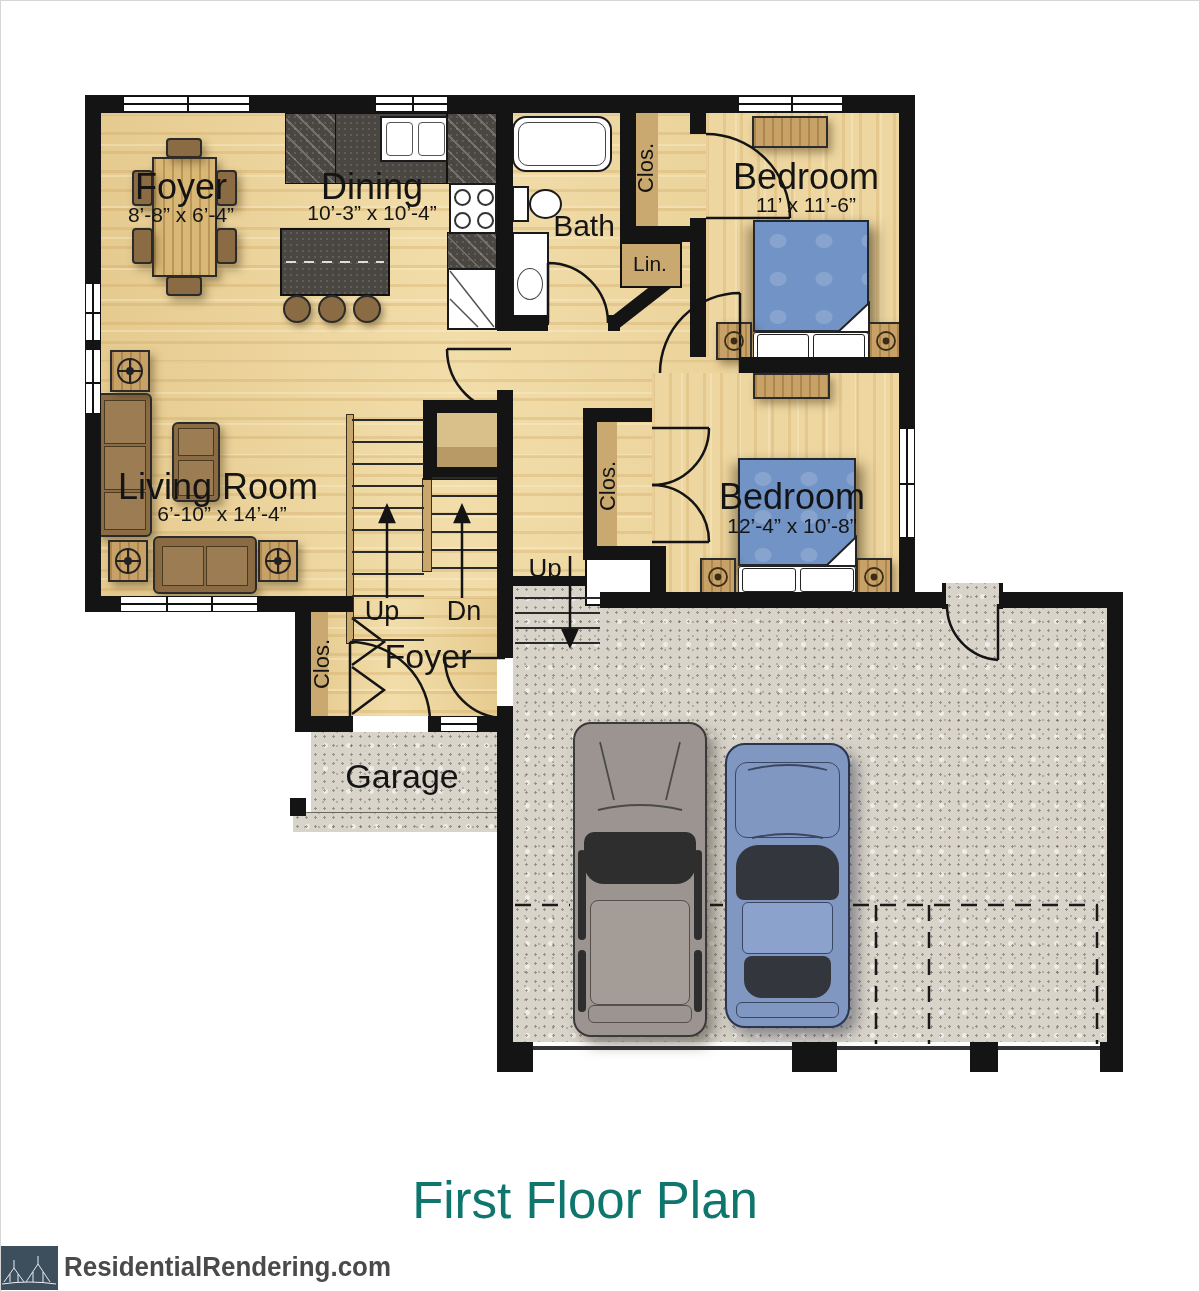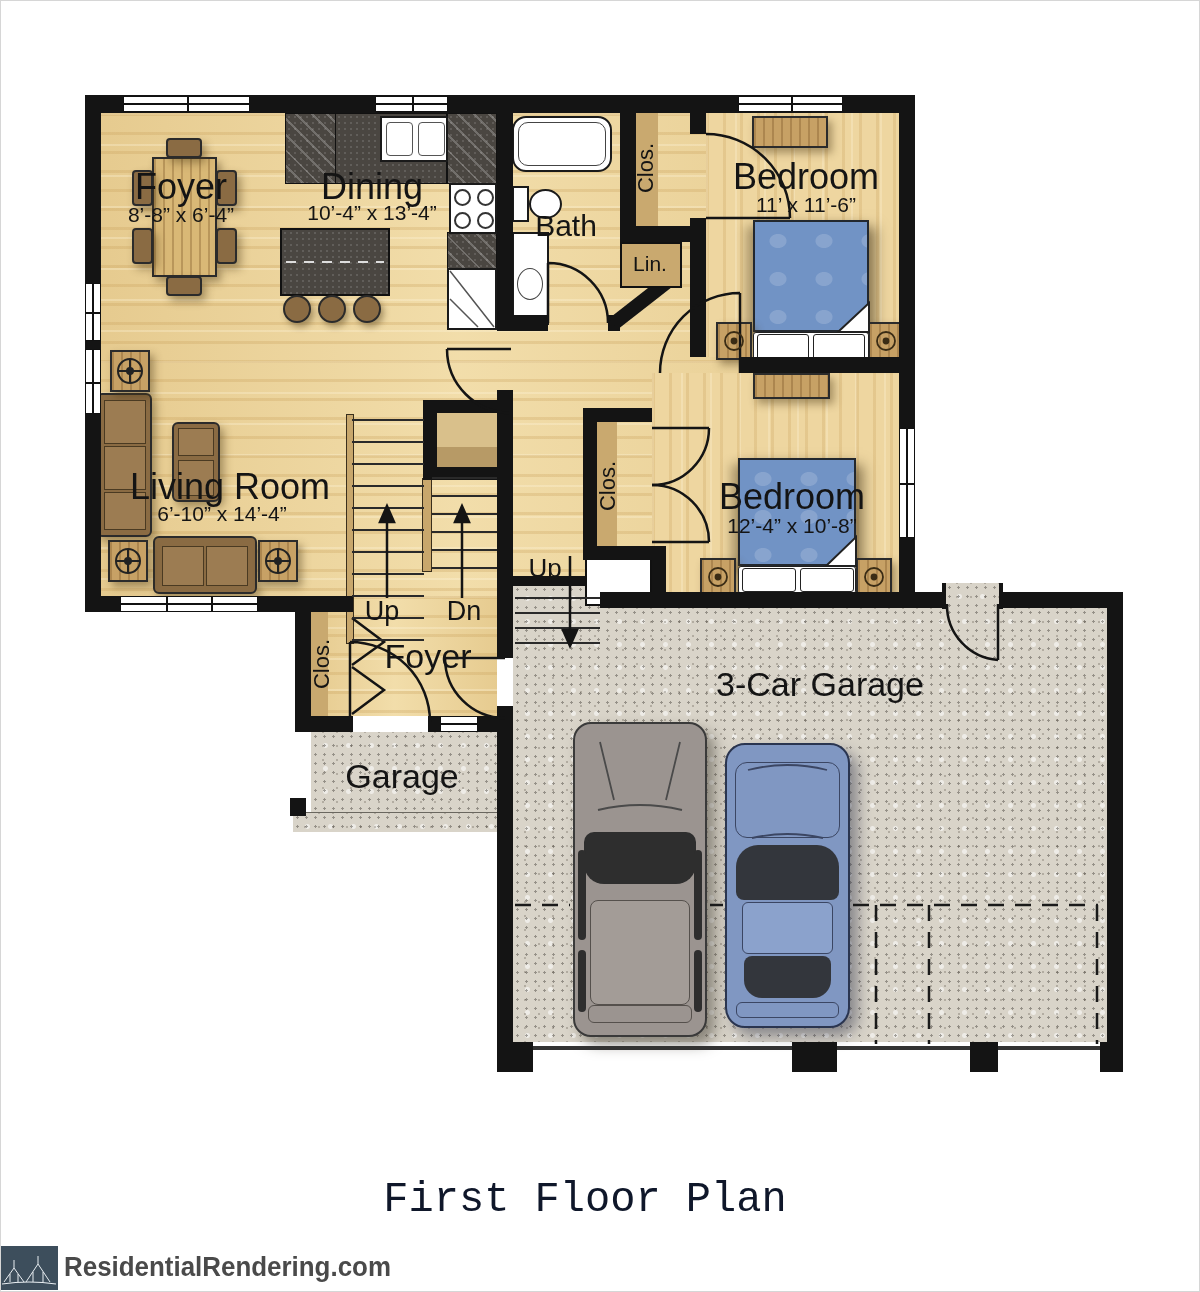--- a/index.html
+++ b/index.html
@@ -63,21 +63,21 @@
        box-shadow:8px 8px 14px rgba(55,60,80,.5);}
   .glass{position:absolute;background:#2e2e2e;z-index:13;}
 
   
   .lbl{position:absolute;transform:translate(-50%,-50%);color:#141414;white-space:nowrap;z-index:40;}
   .rot{transform:translate(-50%,-50%) rotate(-90deg);}
   .room{font-size:36px;}
   .dims{font-size:21px;}
   .small{font-size:22px;}
   .updn{font-size:27px;}
-  .title{position:absolute;transform:translate(-50%,-50%);font-size:42px;color:#0f172a;z-index:40;white-space:nowrap;font-family:Liberation Mono, monospace;}
+  .title{position:absolute;transform:translate(-50%,-50%);font-size:51px;color:#0f766e;z-index:40;white-space:nowrap;}
   .logo-box{position:absolute;left:0;top:1246px;width:58px;height:44px;background:#3d4e5c;z-index:40;}
   .logo-text{position:absolute;left:64px;top:1252px;font-size:27px;font-weight:bold;color:#4a4a4a;z-index:40;
     transform:scaleX(.96);transform-origin:left;white-space:nowrap;}
 
   .overlay{position:absolute;left:0;top:0;z-index:30;pointer-events:none;}
 </style>
 </head>
 <body>
 
 <div class="canvas">
@@ -325,31 +325,30 @@
 
     <g stroke="#4a4a4a" stroke-width="1.8" fill="none">
       <path d="M 600 742 L 614 800 M 680 742 L 666 800 M 598 810 Q 640 800 682 810"></path>
       <path d="M 748 770 Q 787 760 827 770 M 752 838 Q 787 830 823 838" stroke="#3b4663"></path>
     </g>
   </svg>
 
   <div class="lbl room" style="left:181px;top:187px;">Foyer</div>
   <div class="lbl dims" style="left:181px;top:215px;">8’-8” x 6’-4”</div>
   <div class="lbl room" style="left:372px;top:187px;">Dining</div>
-  <div class="lbl dims" style="left:372px;top:213px;">10’-4” x 13’-4”</div>
-  <div class="lbl" style="left:566px;top:226px;font-size:30px;">Bath</div>
+  <div class="lbl dims" style="left:372px;top:213px;">10’-3” x 10’-4”</div>
+  <div class="lbl" style="left:584px;top:226px;font-size:30px;">Bath</div>
   <div class="lbl room" style="left:806px;top:177px;">Bedroom</div>
   <div class="lbl dims" style="left:806px;top:205px;">11’ x 11’-6”</div>
   <div class="lbl room" style="left:792px;top:497px;">Bedroom</div>
   <div class="lbl dims" style="left:792px;top:526px;">12’-4” x 10’-8”</div>
-  <div class="lbl room" style="left:230px;top:487px;">Living Room</div>
+  <div class="lbl room" style="left:218px;top:487px;">Living Room</div>
   <div class="lbl dims" style="left:222px;top:514px;">6’-10” x 14’-4”</div>
   <div class="lbl" style="left:428px;top:656px;font-size:34px;">Foyer</div>
   <div class="lbl" style="left:402px;top:776px;font-size:34px;">Garage</div>
-  <div class="lbl" style="left:820px;top:684px;font-size:34px;">3-Car Garage</div>
   <div class="lbl small rot" style="left:322px;top:664px;">Clos.</div>
   <div class="lbl small rot" style="left:646px;top:168px;">Clos.</div>
   <div class="lbl small rot" style="left:608px;top:486px;">Clos.</div>
   <div class="lbl" style="left:650px;top:264px;font-size:21px;">Lin.</div>
   <div class="lbl updn" style="left:382px;top:611px;">Up</div>
   <div class="lbl updn" style="left:464px;top:611px;">Dn</div>
   <div class="lbl" style="left:545px;top:568px;font-size:26px;">Up</div>
 
   <div class="title" style="left:585px;top:1200px;">First Floor Plan</div>
   <div class="logo-box">

